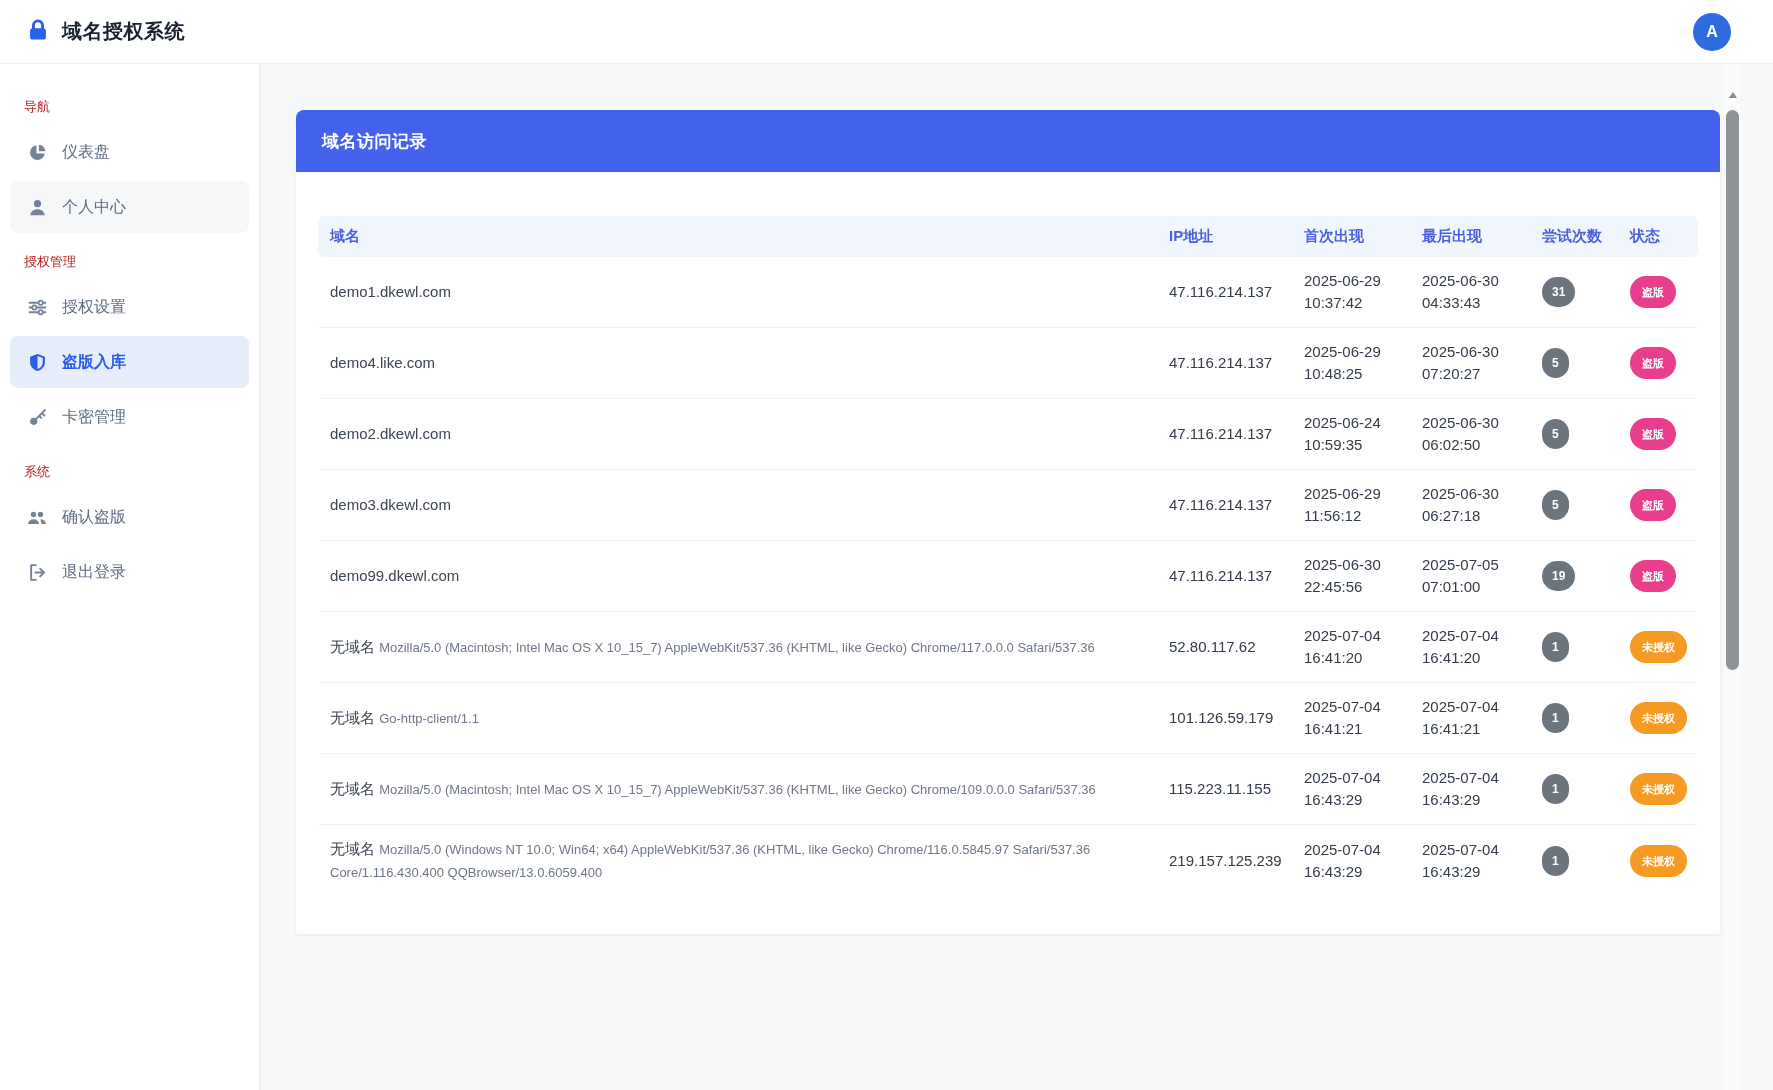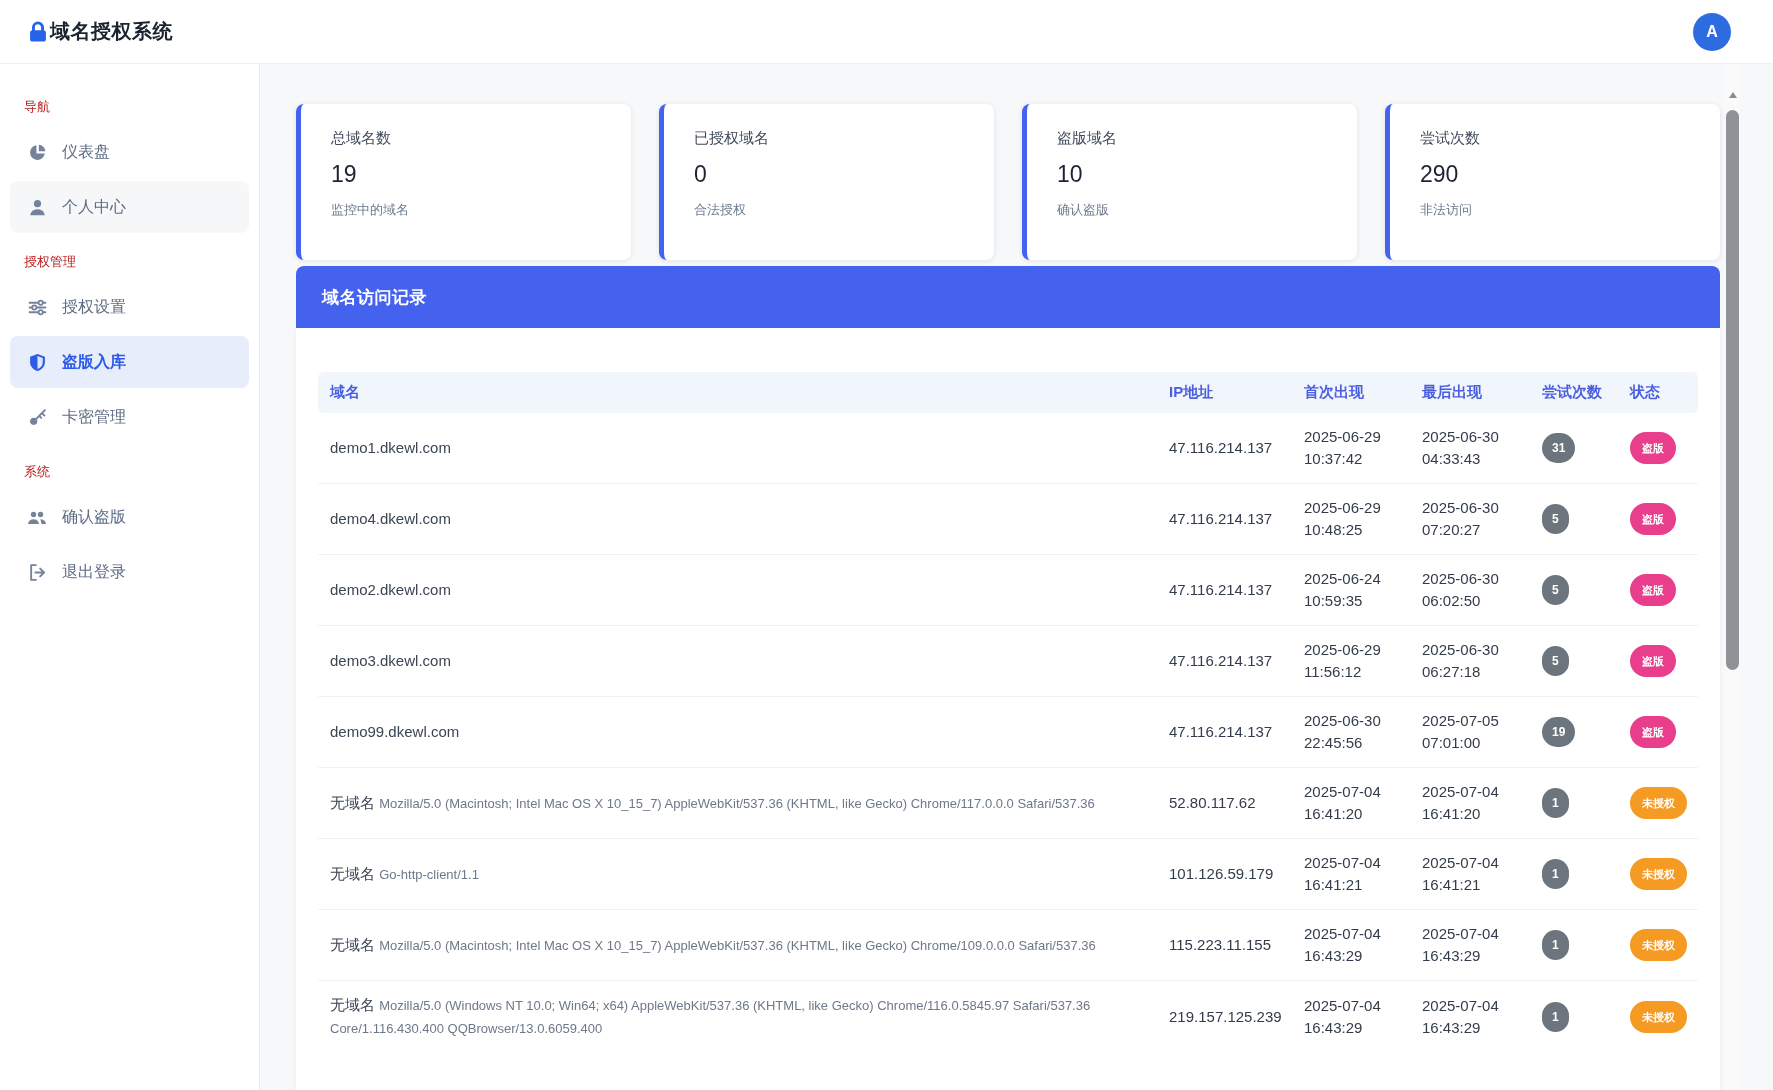--- a/index.html
+++ b/index.html
@@ -2,21 +2,21 @@
 <html><head>
 <meta charset="utf-8">
 <style>
   html,body{margin:0;padding:0;width:1773px;height:1090px;overflow:hidden;background:#fff;
     font-family:"Liberation Sans","DejaVu Sans",sans-serif;}
   *{box-sizing:border-box;}
 
   
   .header{position:fixed;top:0;left:0;right:0;height:64px;background:#fff;
     border-bottom:1px solid #edf0f4;display:flex;align-items:center;padding:0 26px;z-index:30;}
-  .brand{display:flex;align-items:center;gap:0;}
+  .brand{display:flex;gap:12px;}
   .brand-ico{width:24px;height:24px;display:flex;align-items:center;}
   .brand-title{font-size:20px;font-weight:bold;color:#1b2330;letter-spacing:.5px;}
   .avatar{margin-left:auto;width:38px;height:38px;border-radius:50%;color:#fff;display:flex;
     align-items:center;justify-content:center;font-size:16px;font-weight:bold;margin-right:16px;cursor:pointer;}
 
   
   .sidebar{position:fixed;top:64px;left:0;bottom:0;width:260px;background:#fff;
     border-right:1px solid #e8ecf1;padding:14px 10px;z-index:20;}
   .nav-section-label{font-size:13px;font-weight:normal;color:#b91c1c;margin:20px 14px 10px;}
   .nav-item{display:flex;align-items:center;gap:15px;height:52px;padding:0 17px;border-radius:8px;
@@ -152,42 +152,20 @@
             <path d="M11.5 5.3L15.2 9l-3.7 3.7M15 9H7"></path>
           </svg>
         </span>
         <span>退出登录</span>
       </div>
     </div>
 </nav>
 
 <main class="main">
 
-  <section class="cards">
-    <div class="card stat-card" style="border-left-color: rgb(69, 98, 239);">
-      <div class="card-title">总域名数</div>
-      <div class="card-value">19</div>
-      <div class="card-sub">监控中的域名</div>
-    </div>
-    <div class="card stat-card" style="border-left-color: rgb(69, 98, 239);">
-      <div class="card-title">已授权域名</div>
-      <div class="card-value">0</div>
-      <div class="card-sub">合法授权</div>
-    </div>
-    <div class="card stat-card" style="border-left-color: rgb(69, 98, 239);">
-      <div class="card-title">盗版域名</div>
-      <div class="card-value">10</div>
-      <div class="card-sub">确认盗版</div>
-    </div>
-    <div class="card stat-card" style="border-left-color: rgb(69, 98, 239);">
-      <div class="card-title">尝试次数</div>
-      <div class="card-value">290</div>
-      <div class="card-sub">非法访问</div>
-    </div>
-  </section>
 
   <section class="panel">
     <div class="panel-head" id="panel-head" style="background: rgb(69, 98, 239);">
       <span>域名访问记录</span>
     </div>
     <div class="panel-body">
       <table>
         <colgroup>
           <col class="c-domain">
             <col class="c-ip">
@@ -209,21 +187,21 @@
         <tbody id="table-body">
             <tr>
               <td><span class="domain">demo1.dkewl.com</span></td>
               <td>47.116.214.137</td>
               <td>2025-06-29 10:37:42</td>
               <td>2025-06-30 04:33:43</td>
               <td><span class="count-pill" style="background: rgb(108, 117, 125);">31</span></td>
               <td><span class="status-pill" style="background: rgb(232, 62, 140);">盗版</span></td>
             </tr>
             <tr>
-              <td><span class="domain">demo4.dkewl.com</span></td>
+              <td><span class="domain">demo4.like.com</span></td>
               <td>47.116.214.137</td>
               <td>2025-06-29 10:48:25</td>
               <td>2025-06-30 07:20:27</td>
               <td><span class="count-pill" style="background: rgb(108, 117, 125);">5</span></td>
               <td><span class="status-pill" style="background: rgb(232, 62, 140);">盗版</span></td>
             </tr>
             <tr>
               <td><span class="domain">demo2.dkewl.com</span></td>
               <td>47.116.214.137</td>
               <td>2025-06-24 10:59:35</td>

